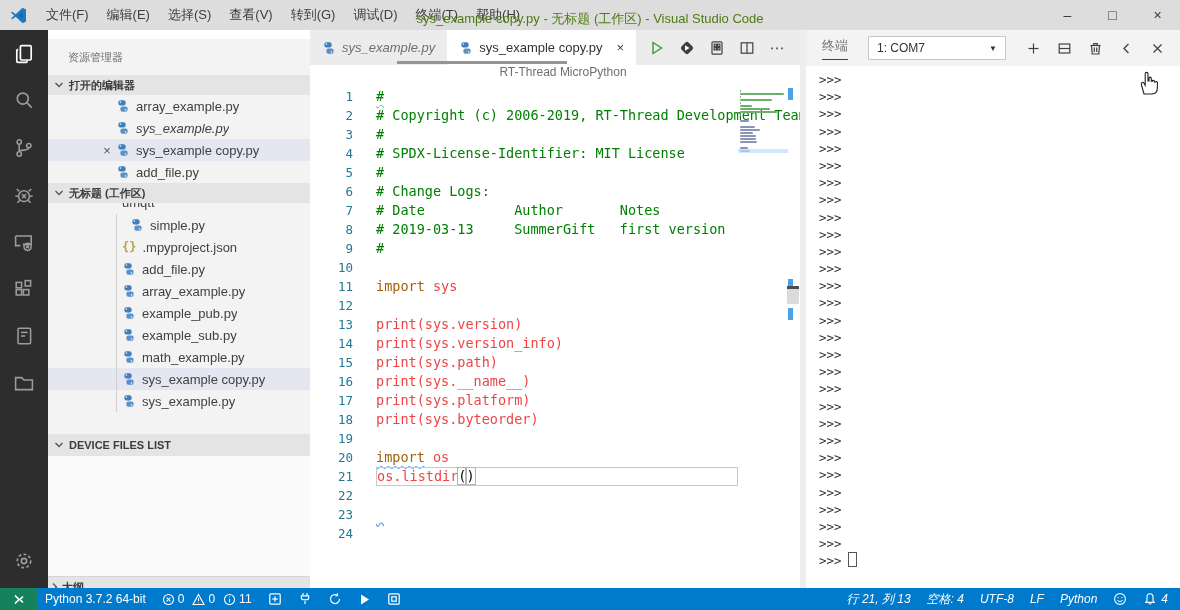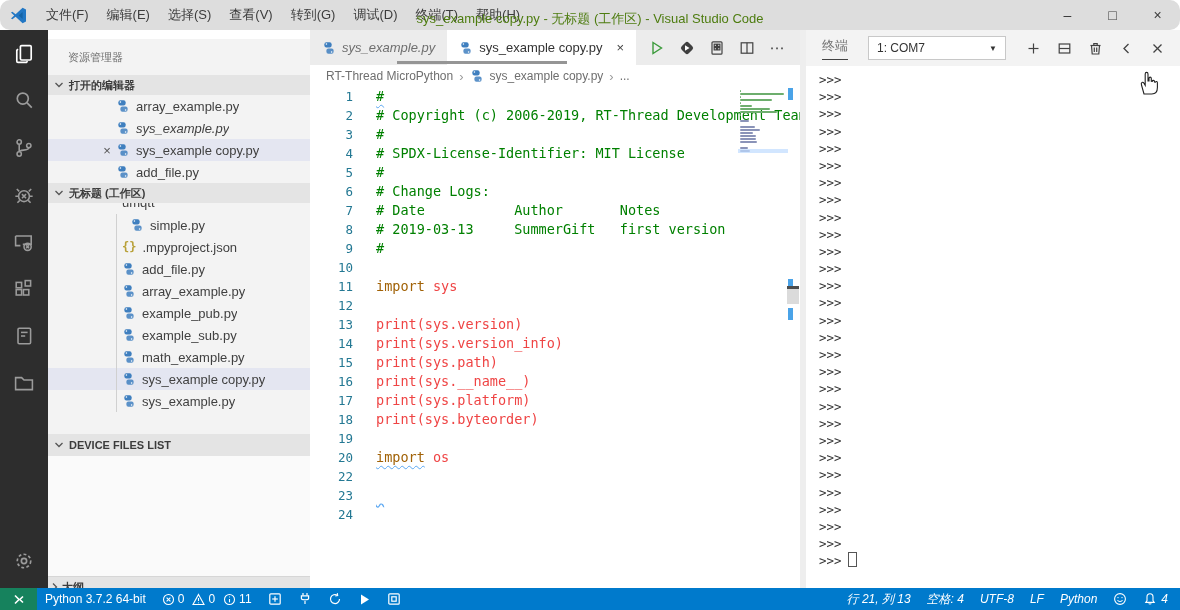--- a/index.html
+++ b/index.html
@@ -2,21 +2,21 @@
 <html><head>
 <meta charset="utf-8">
 <style>
   html,body{margin:0;padding:0;}
   body{width:1180px;height:610px;position:relative;overflow:hidden;background:#fff;
        font-family:"Liberation Sans",sans-serif;-webkit-font-smoothing:antialiased;}
   svg{display:block;}
 
   
   #titlebar{position:absolute;left:0;top:0;width:1180px;height:30px;background:#dddddd;
-            display:flex;align-items:center;border-radius:10px;}
+            display:flex;align-items:center;}
   #vscode-logo{margin:0 10px 0 10px;}
   .menu-item{font-size:13px;color:#3c3c3c;padding:0 9px;line-height:30px;cursor:default;}
   #window-title{position:absolute;left:50%;transform:translateX(-50%);font-size:13px;color:#4d7c0f;white-space:nowrap;margin-top:8px;}
   #win-controls{margin-left:auto;display:flex;height:30px;}
   .win-btn{width:45px;height:30px;display:flex;align-items:center;justify-content:center;
            font-size:14px;color:#3c3c3c;}
 
   
   #activitybar{position:absolute;left:0;top:30px;width:48px;height:558px;background:#2d2d2d;
                display:flex;flex-direction:column;align-items:center;}
@@ -53,21 +53,21 @@
 
   
   #editor{position:absolute;left:310px;top:30px;width:490px;height:558px;background:#fff;overflow:hidden;}
   #tabbar{position:relative;height:35px;background:#ececec;display:flex;align-items:stretch;}
   .tab{display:flex;align-items:center;padding:0 12px;font-size:13px;color:#6f6f6f;gap:6px;background:#ececec;}
   .tab.active{background:#ffffff;color:#333;}
   .tab .tab-close{margin-left:8px;color:#444;font-size:13px;}
   #tab-scrollbar{position:absolute;left:87px;top:31px;width:170px;height:3px;background:#959595;}
   #editor-actions{margin-left:auto;display:flex;align-items:center;padding-right:8px;}
   .ed-act{width:30px;display:flex;align-items:center;justify-content:center;color:#424242;}
-  #breadcrumb{height:22px;display:flex;align-items:center;font-size:12px;color:#6f6f6f;padding-left:16px;gap:6px;background:#fff;}
+  #breadcrumb{height:22px;display:flex;align-items:center;font-size:12px;color:#6f6f6f;padding-left:16px;gap:6px;background:#fff;flex-direction:column;}
   .bc-sep{color:#9a9a9a;font-size:13px;}
   #code{position:absolute;top:57px;left:0;right:0;bottom:0;background:#fff;
         font-family:"DejaVu Sans Mono","Liberation Mono",monospace;font-size:13.5px;}
   .cl{display:flex;height:19px;line-height:19px;}
   .cl .gut{width:66px;flex:none;text-align:right;padding-right:23px;color:#237893;font-size:12.5px;box-sizing:border-box;}
   .cl .txt{flex:1;white-space:pre;margin-right:62px;position:relative;}
   .cl.current .txt{border:1px solid #c8c8c8;line-height:17px;}
   .tok-com{color:#008000;}
   .tok-kw{color:#a16207;}
   .tok-id{color:#ef4444;}
@@ -537,20 +537,24 @@
           <span class="gut">18</span>
           <span class="txt"><span class="tok-id">print(sys.byteorder)</span></span>
         </div>
         <div class="cl">
           <span class="gut">19</span>
           <span class="txt"></span>
         </div>
         <div class="cl">
           <span class="gut">20</span>
           <span class="txt"><span class="tok-kw sq">import</span><span class="tok-id"> os</span></span>
+        </div>
+        <div class="cl current">
+          <span class="gut">21</span>
+          <span class="txt"><span class="tok-id">os.listdir</span><span class="tok-plain bracket-box">(</span><span class="tok-plain bracket-box">)</span></span>
         </div>
         <div class="cl">
           <span class="gut">22</span>
           <span class="txt"></span>
         </div>
         <div class="cl">
           <span class="gut">23</span>
           <span class="txt"><span class="sq-start">&nbsp;</span></span>
         </div>
         <div class="cl">

